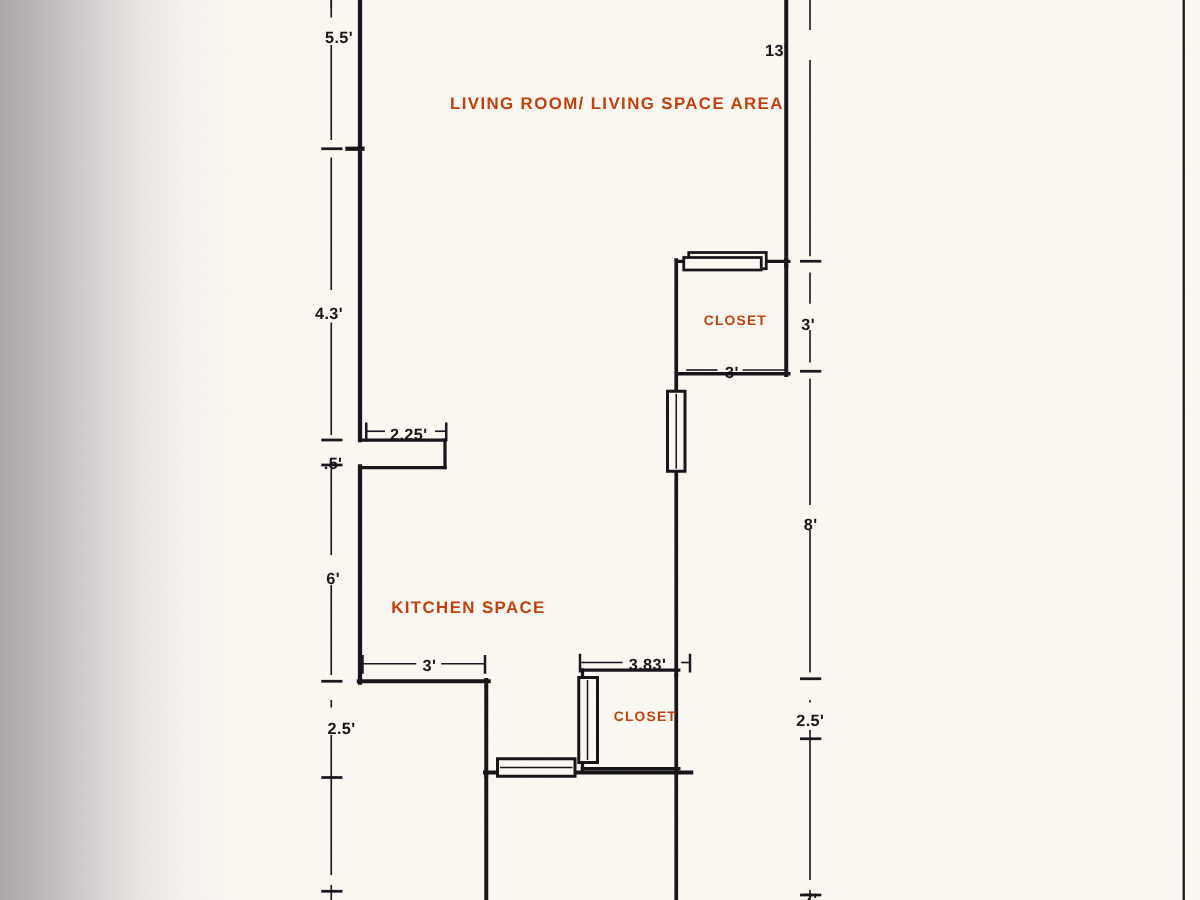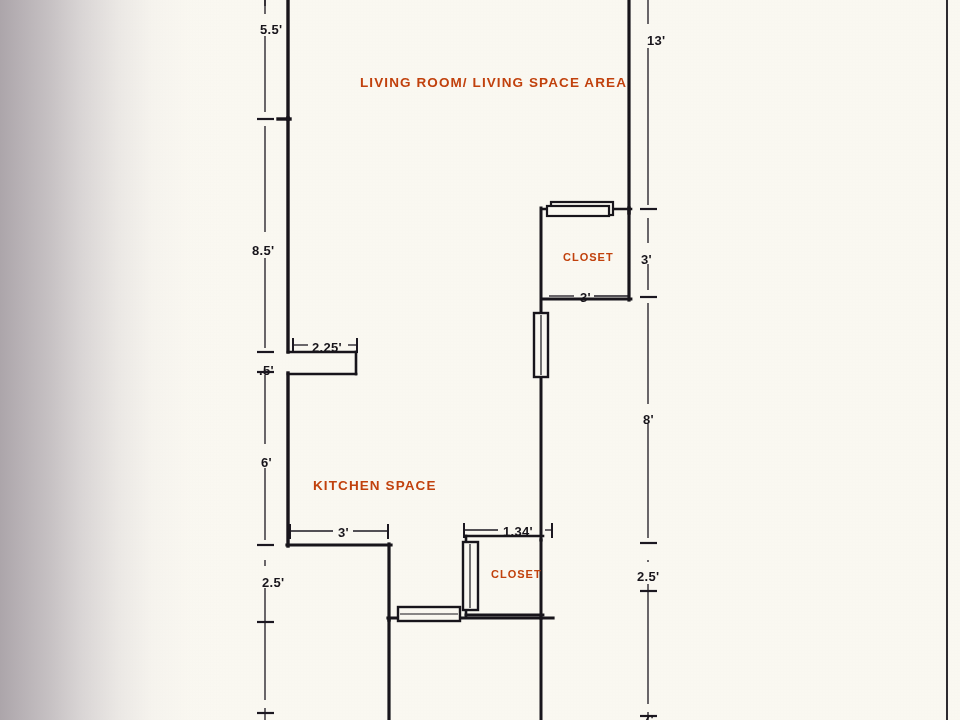--- a/index.html
+++ b/index.html
@@ -196,32 +196,32 @@
       <line x1="400" y1="614" x2="458" y2="614" stroke-width="1.2"></line>
     </g>
   </svg>
 
   <div class="room-label" style="left:360px; top:75px;">LIVING ROOM/ LIVING SPACE AREA</div>
   <div class="room-label" style="left:313px; top:478px;">KITCHEN  SPACE</div>
   <div class="room-label small" style="left:563px; top:251px;">CLOSET</div>
   <div class="room-label small" style="left:491px; top:568px;">CLOSET</div>
 
   <div class="dim-label" style="left:260px; top:22px;text-align:right;">5.5'</div>
-  <div class="dim-label" style="left:252px; top:243px;">8.5'</div>
+  <div class="dim-label" style="left:252px; top:243px;">4.3'</div>
   <div class="dim-label" style="left:259px; top:363px;">.5'</div>
   <div class="dim-label" style="left:261px; top:455px;">6'</div>
   <div class="dim-label" style="left:262px; top:575px;">2.5'</div>
 
-  <div class="dim-label" style="left:647px; top:33px;">13'</div>
+  <div class="dim-label" style="left:612px; top:33px;">13'</div>
   <div class="dim-label" style="left:641px; top:252px;">3'</div>
   <div class="dim-label" style="left:643px; top:412px;">8'</div>
   <div class="dim-label" style="left:637px; top:569px;">2.5'</div>
   <div class="dim-label" style="left:643px; top:712px;">7'</div>
 
   <div class="dim-label" style="left:312px; top:340px;">2.25'</div>
   <div class="dim-label" style="left:338px; top:525px;">3'</div>
   <div class="dim-label" style="left:580px; top:290px;">3'</div>
-  <div class="dim-label" style="left:503px; top:524px;">1.34'</div>
+  <div class="dim-label" style="left:503px; top:524px;">3.83'</div>
 
   <div id="grain"></div>
   <div id="scan-shadow"></div>
 
 </div>
 
 </body></html>

